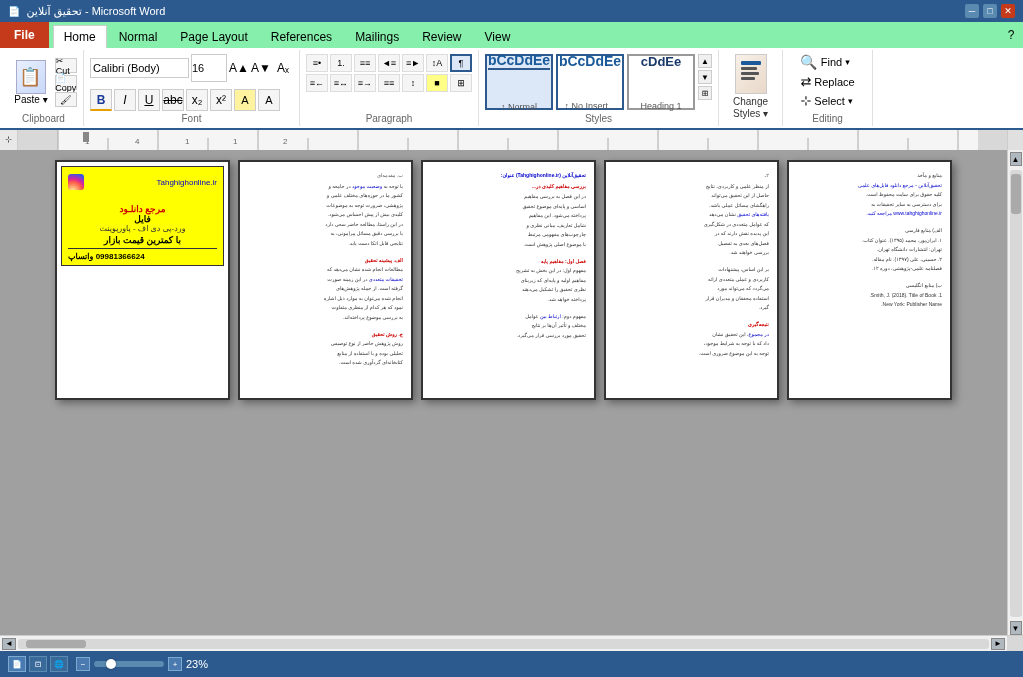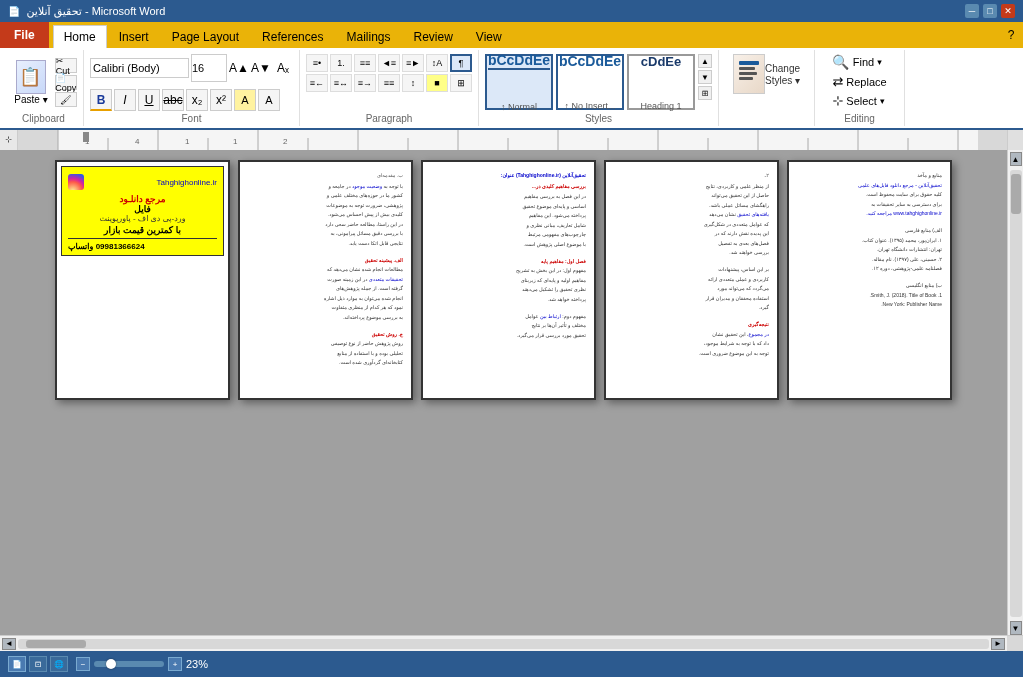--- a/index.html
+++ b/index.html
@@ -160,21 +160,21 @@
       gap: 30px;
     }
     .style-btn.active { background: #dce8f8; border-color: #2c5a8f; }
     .style-btn-text { font-size: 14px; font-weight: bold; color: #1a5a9a; }
     .style-btn-label { font-size: 9px; color: #555; margin-top: 2px; }
     .style-scroll { display: flex; flex-direction: column; gap: 2px; }
     .scroll-arrow { width: 14px; height: 14px; background: #f0f0f0; border: 1px solid #ccc; cursor: pointer; display: flex; align-items: center; justify-content: center; font-size: 8px; }
     
     
     .change-styles {
-      display: flex; flex-direction: row; align-items: center; justify-content: center;
+      display: flex; flex-direction: column; align-items: center; justify-content: center;
       cursor: pointer; padding: 2px 8px;
     }
     .change-styles-icon {
       width: 32px; height: 40px;
       background: linear-gradient(135deg, #f8f0e8, #e8d8c8);
       border: 1px solid #ccc;
       display: flex; align-items: center; justify-content: center;
       font-size: 20px;
       margin-bottom: 2px;
     }
@@ -258,21 +258,21 @@
     }
     .heading1-text { font-size: 13px; font-weight: bold; color: #1a3a6a; }
     
     
     .normal-underline { border-bottom: 2px solid #2c5a8f; }
 
     .ribbon-top-bar {
       display: flex;
       align-items: stretch;
       height: 26px;
-      background: #eab308;
+      background: #86efac;
     }
     .file-btn {
       background: #c43a1a;
       color: white;
       padding: 4px 14px;
       font-size: 12px;
       font-weight: bold;
       display: flex;
       align-items: center;
       cursor: pointer;
@@ -301,21 +301,21 @@
       <div class="title-btn">─</div>
       <div class="title-btn">□</div>
       <div class="title-btn" style="background:#c43a1a;">✕</div>
     </div>
   </div>
 
   <div class="ribbon-top-bar">
     <div class="file-btn">File</div>
     <div class="ribbon-tabs" style="flex:1; height:26px; border-bottom:none; background:transparent;">
       <div class="ribbon-tab active">Home</div>
-      <div class="ribbon-tab">Insert</div>
+      <div class="ribbon-tab">Normal</div>
       <div class="ribbon-tab">Page Layout</div>
       <div class="ribbon-tab">References</div>
       <div class="ribbon-tab">Mailings</div>
       <div class="ribbon-tab">Review</div>
       <div class="ribbon-tab">View</div>
     </div>
     <div class="help-btn">?</div>
   </div>
 
   <div class="ribbon">
@@ -492,21 +492,21 @@
   <div class="content-with-scroll">
 
     <div class="doc-area" style="flex:1; flex-direction:row;">
 
       <div class="doc-page" style="padding:4px; width:175px;">
         <div style="background:#ffff00; width:100%; padding:4px 6px; border:1px solid #333;">
           <div style="display:flex; justify-content:space-between; align-items:center; margin-top:3px;">
             <div style="width:16px; height:16px; background:radial-gradient(circle at 30% 107%, #fdf497 0%, #fd5949 45%, #d6249f 60%, #285AEB 90%); border-radius:3px;"></div>
             <div style="font-size:8px; color:#0000cc; direction:rtl;">Tahghighonline.ir</div>
           </div>
-          <div style="font-size:9px; color:#cc0000; direction:rtl; font-weight:bold; text-align:center; margin-top:4px;">مرجع دانلـود</div>
+          <div style="font-size:9px; color:#cc0000; direction:rtl; font-weight:bold; text-align:center; margin-top:14px;">مرجع دانلـود</div>
           <div style="font-size:9px; color:#000; direction:rtl; font-weight:bold; text-align:center;">فایل</div>
           <div style="font-size:8px; color:#333; direction:rtl; text-align:center;">ورد-پی دی اف - پاورپوینت</div>
           <div style="font-size:9px; color:#000; direction:rtl; font-weight:bold; text-align:center; margin-top:2px;">با کمترین قیمت بازار</div>
           <div style="height:1px; background:#333; margin:3px 0;"></div>
           <div style="font-size:8px; color:#000; direction:rtl; font-weight:bold; text-align:left;">09981366624 واتساپ</div>
         </div>
       </div>
 
       <div class="doc-page">
         <div style="font-size:5px; color:#333; line-height:1.5; direction:rtl; text-align:right;">

